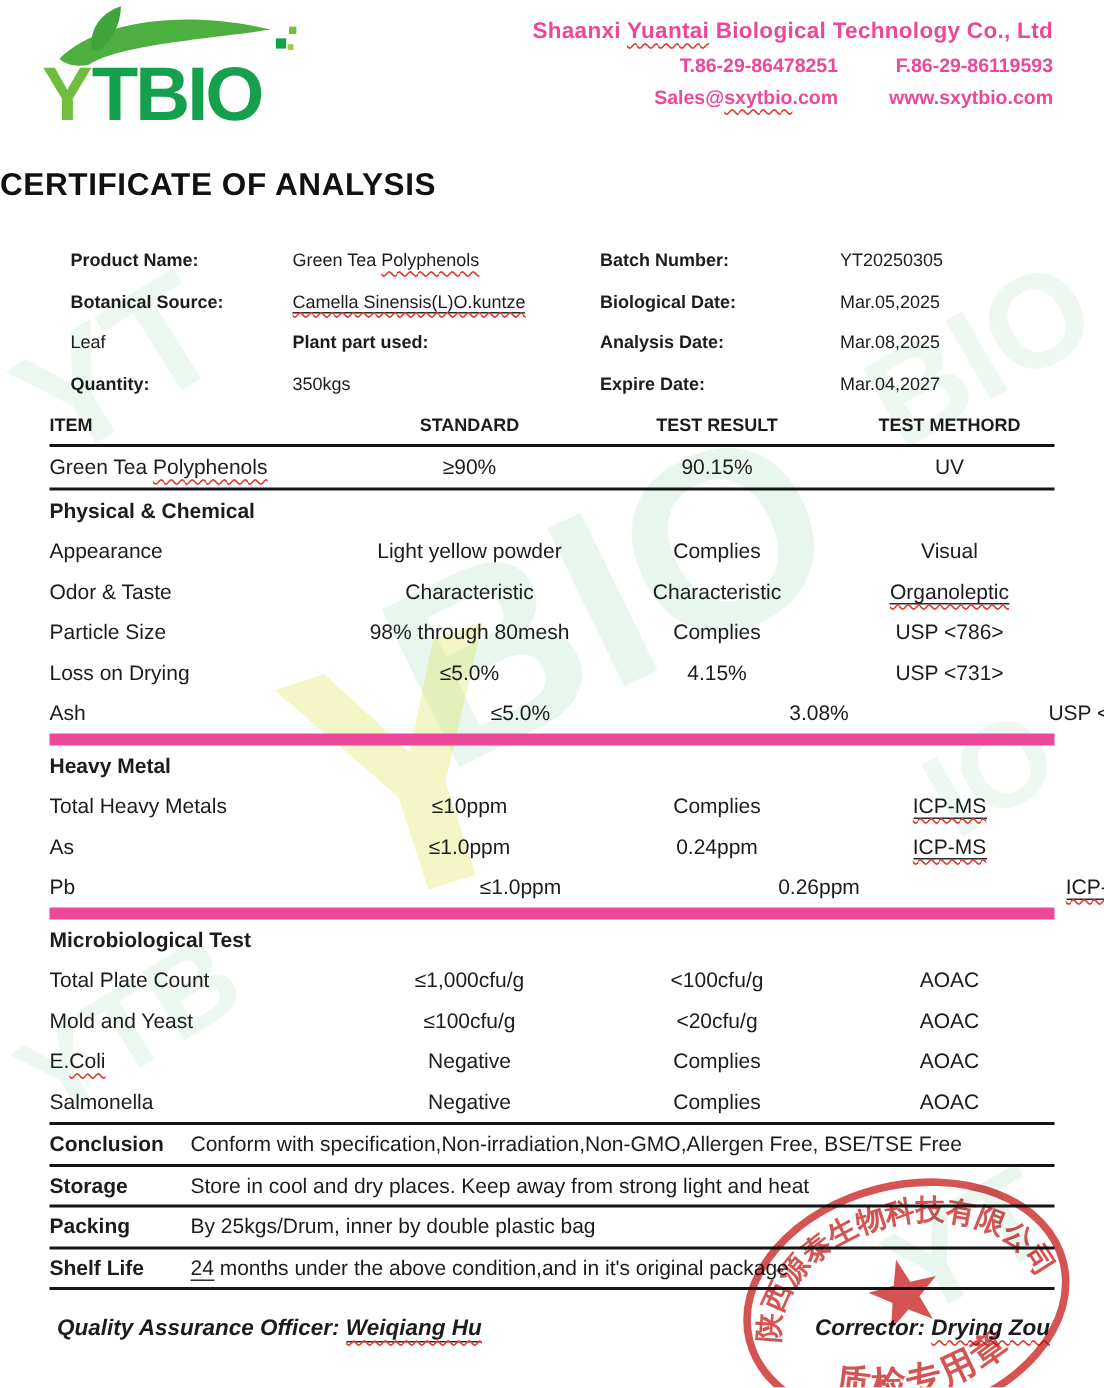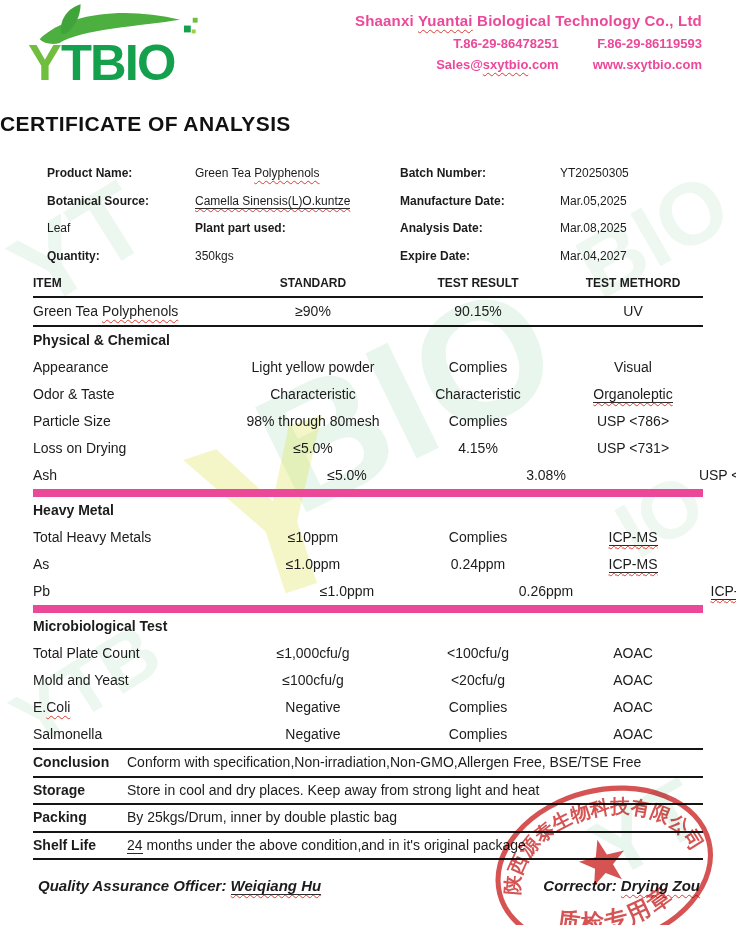--- a/index.html
+++ b/index.html
@@ -93,21 +93,21 @@
 
     <div class="title">CERTIFICATE OF ANALYSIS</div>
 
     <div class="info">
         <div class="cell lab">Product Name:</div>
         <div class="cell val"><span>Green Tea </span><span class="sq">Polyphenols</span></div>
         <div class="cell lab">Batch Number:</div>
         <div class="cell val"><span>YT20250305</span></div>
         <div class="cell lab">Botanical Source:</div>
         <div class="cell val"><span class="ul sq">Camella Sinensis(L)O.kuntze</span></div>
-        <div class="cell lab">Manufacture Date:</div>
+        <div class="cell lab">Biological Date:</div>
         <div class="cell val"><span>Mar.05,2025</span></div>
         <div class="cell val"><span>Leaf</span></div>
         <div class="cell lab">Plant part used:</div>
         <div class="cell lab">Analysis Date:</div>
         <div class="cell val"><span>Mar.08,2025</span></div>
         <div class="cell lab">Quantity:</div>
         <div class="cell val"><span>350kgs</span></div>
         <div class="cell lab">Expire Date:</div>
         <div class="cell val"><span>Mar.04,2027</span></div>
       </div>

